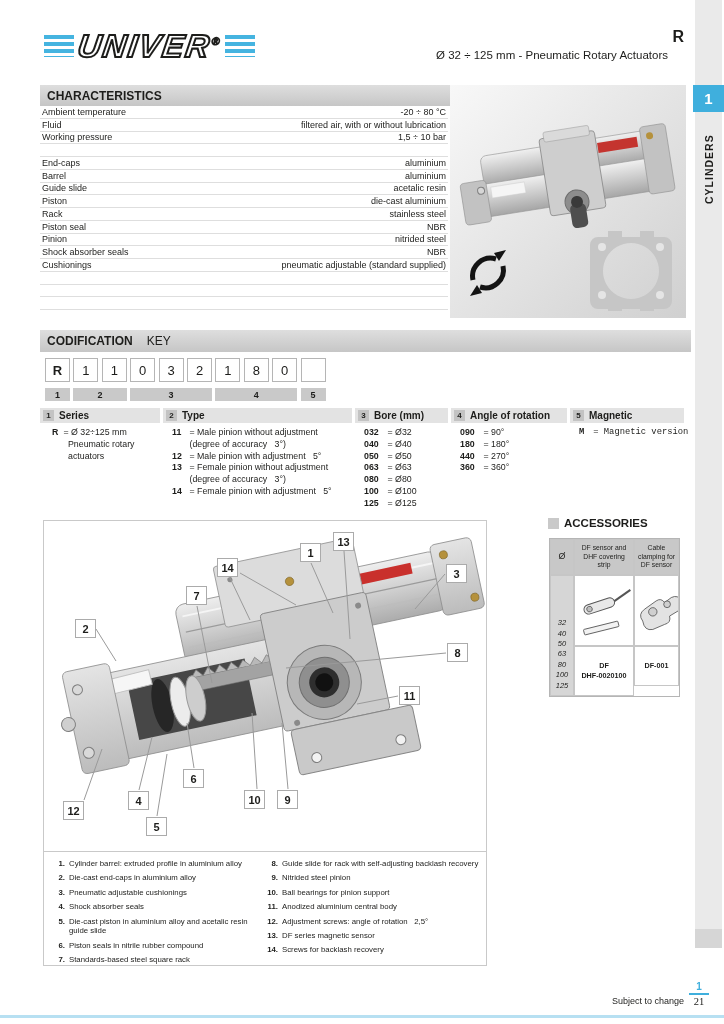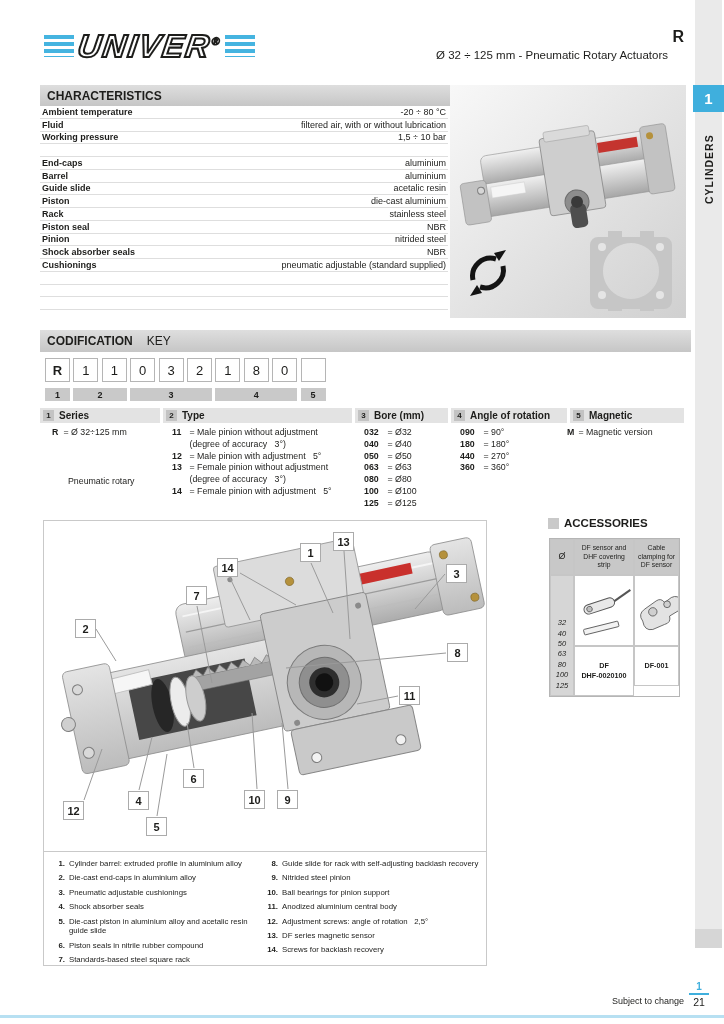--- a/index.html
+++ b/index.html
@@ -28,39 +28,39 @@
 
   
   .secbar{background:linear-gradient(#dedede,#c6c6c6);display:flex;align-items:center;
           padding-left:7px;font-size:12px;color:#1d1d1b;}
   .secbar b{font-weight:bold;}
   .secbar .light{font-weight:normal;margin-left:14px;}
 
   
   .crow{display:flex;justify-content:space-between;align-items:center;border-bottom:1px solid #dedede;
         height:12.75px;font-size:9px;box-sizing:border-box;padding:0 2px;}
-  .crow .lab{font-weight:bold;}
+  .crow .lab{font-weight:normal;}
   .crow .val{text-align:right;}
 
   
   .codebox{position:absolute;width:25px;height:24px;background:#fff;border:1px solid #b5b5b5;
            display:flex;align-items:center;justify-content:center;font-size:13px;box-sizing:border-box;}
   .codebox.first{font-weight:bold;}
   .gbar{position:absolute;top:388px;height:13px;background:#c9c9c9;display:flex;align-items:center;
         justify-content:center;font-size:9px;font-weight:bold;}
   .colband{position:absolute;top:408px;height:15px;background:#e3e3e3;display:flex;align-items:center;
            gap:5px;padding-left:3px;box-sizing:border-box;}
   .badge{width:11px;height:11px;background:#c3c3c3;display:flex;align-items:center;justify-content:center;
          font-size:8px;font-weight:bold;flex:0 0 auto;}
   .ctitle{font-size:10px;font-weight:bold;}
   .colcontent{position:absolute;top:427px;font-size:8.8px;line-height:11.8px;}
   .cod-line{white-space:pre-wrap;}
   .cod-code{display:inline-block;font-weight:bold;}
   .w9{width:9px;} .w15{width:15px;} .w21{width:21px;}
-  .indent16{padding-left:16px;margin-top:37px;}
+  .indent16{padding-left:16px;}
 
   
   .acc-title{display:flex;align-items:center;gap:5px;font-size:11.5px;font-weight:bold;}
   .acc-sq{width:11px;height:11px;background:#c9c9c9;}
   .acc-table{border:1px solid #b5b5b5;display:grid;grid-template-columns:24px 60px 45px;
              box-sizing:border-box;background:#fff;}
   .acc-cell{border:1px solid #c6c6c6;box-sizing:border-box;display:flex;align-items:center;
             justify-content:center;text-align:center;}
   .acc-head{background:#c8c8c8;font-size:6.8px;line-height:1.25;padding:1px;}
   .acc-dia{background:#d6d6d6;flex-direction:column;justify-content:flex-end;
@@ -80,21 +80,21 @@
   .legend-col{display:flex;flex-direction:column;}
   .legend-item{display:flex;margin-bottom:4.6px;font-size:7.8px;line-height:9.8px;}
   .legend-num{font-weight:bold;width:15px;text-align:right;padding-right:4px;flex:0 0 auto;}
   .legend-text{white-space:pre-wrap;}
 
   
   .footer-note{font-size:9px;text-align:right;}
   .page-frac{text-align:center;font-size:10px;}
   .page-num{color:#3fafdd;font-weight:bold;}
   .frac-line{background:#3fafdd;height:2px;}
-  .page-total{color:#1d1d1b;font-size:10.5px;}
+  .page-total{color:#1d1d1b;font-size:10.5px;font-family:Liberation Serif, serif;}
   .bottom-rule{background:#b7e0f2;}
 </style>
 </head>
 <body>
 
 <div id="page">
 
   <div class="abs side-strip" style="left:695px;top:0;width:27px;height:948px;"></div>
   <div class="abs side-strip-foot" style="left:695px;top:929px;width:27px;height:19px;"></div>
   <div class="abs chapter-box" style="left:693px;top:85px;width:31px;height:27px;">
@@ -299,21 +299,21 @@
     <div class="cod-line"><span class="cod-code w21">125</span> <span>= Ø125</span></div>
   </div>
 
   <div class="colcontent" style="left:460px;">
     <div class="cod-line"><span class="cod-code w21">090</span> <span>= 90°</span></div>
     <div class="cod-line"><span class="cod-code w21">180</span> <span>= 180°</span></div>
     <div class="cod-line"><span class="cod-code w21">440</span> <span>= 270°</span></div>
     <div class="cod-line"><span class="cod-code w21">360</span> <span>= 360°</span></div>
   </div>
 
-  <div class="colcontent" style="left:567px;">
+  <div class="colcontent" style="left:579px;font-family:Liberation Mono, monospace;">
     <div class="cod-line"><span class="cod-code w9">M</span> <span>= Magnetic version</span></div>
   </div>
 
   <div class="abs acc-title" style="left:548px;top:517px;">
     <span class="acc-sq"></span>
     <span>ACCESSORIES</span>
   </div>
   <div class="abs acc-table" style="left:549px;top:538px;width:131px;">
     <div class="acc-cell acc-head" style="height:36px;font-size:9px;">Ø</div>
     <div class="acc-cell acc-head" style="height:36px;">DF sensor and DHF covering strip</div>

